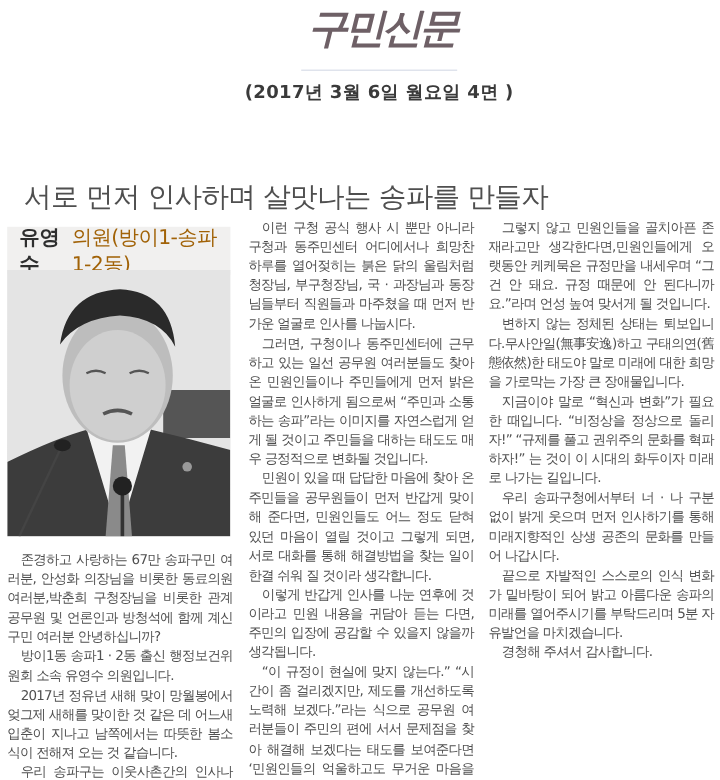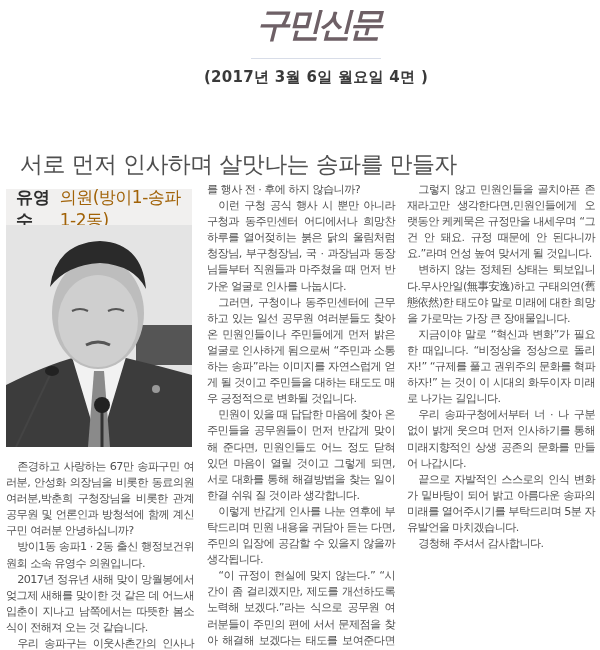--- a/index.html
+++ b/index.html
@@ -100,25 +100,24 @@
 </div>
 
 <div class="col col1">
   <p>존경하고 사랑하는 67만 송파구민 여러분, 안성화 의장님을 비롯한 동료의원 여러분,박춘희 구청장님을 비롯한 관계 공무원 및 언론인과 방청석에 함께 계신 구민 여러분 안녕하십니까?</p>
   <p>방이1동 송파1 · 2동 출신 행정보건위원회 소속 유영수 의원입니다.</p>
   <p>2017년 정유년 새해 맞이 망월봉에서 엊그제 새해를 맞이한 것 같은 데 어느새 입춘이 지나고 남쪽에서는 따뜻한 봄소식이 전해져 오는 것 같습니다.</p>
   <p>우리 송파구는 이웃사촌간의 인사나누기</p>
 </div>
 
 <div class="col col2">
-  <p class="noindent">를 행사 전 · 후에 하지 않습니까?</p>
   <p>이런 구청 공식 행사 시 뿐만 아니라 구청과 동주민센터 어디에서나 희망찬 하루를 열어젖히는 붉은 닭의 울림처럼 청장님, 부구청장님, 국 · 과장님과 동장님들부터 직원들과 마주쳤을 때 먼저 반가운 얼굴로 인사를 나눕시다.</p>
   <p>그러면, 구청이나 동주민센터에 근무하고 있는 일선 공무원 여러분들도  찾아온 민원인들이나 주민들에게 먼저 밝은 얼굴로 인사하게 됨으로써 “주민과 소통하는 송파”라는 이미지를 자연스럽게 얻게 될 것이고 주민들을 대하는 태도도 매우 긍정적으로 변화될 것입니다.</p>
   <p>민원이 있을 때 답답한 마음에 찾아 온 주민들을 공무원들이 먼저 반갑게 맞이해 준다면, 민원인들도 어느 정도 닫혀 있던 마음이 열릴 것이고 그렇게 되면, 서로 대화를 통해 해결방법을 찾는 일이 한결 쉬워 질 것이라 생각합니다.</p>
-  <p>이렇게 반갑게 인사를 나눈 연후에 부탁드리며 민원 내용을 귀담아 듣는 다면, 주민의 입장에 공감할 수 있을지 않을까 생각됩니다.</p>
+  <p>이렇게 반갑게 인사를 나눈 연후에 것이라고 민원 내용을 귀담아 듣는 다면, 주민의 입장에 공감할 수 있을지 않을까 생각됩니다.</p>
   <p>“이 규정이 현실에 맞지 않는다.” “시간이 좀 걸리겠지만, 제도를 개선하도록 노력해 보겠다.”라는 식으로 공무원 여러분들이 주민의 편에 서서 문제점을 찾아 해결해 보겠다는 태도를 보여준다면 ‘민원인들의 억울하고도 무거운 마음을 한결 가볍게 해 줄 수 있지 않을까’ 하는 생각을 가져봅니다.</p>
 </div>
 
 <div class="col col3">
   <p>그렇지 않고 민원인들을 골치아픈 존재라고만 생각한다면,민원인들에게 오랫동안 케케묵은 규정만을 내세우며 “그건 안 돼요. 규정 때문에 안 된다니까요.”라며 언성 높여 맞서게 될 것입니다.</p>
   <p>변하지 않는 정체된 상태는 퇴보입니다.무사안일(無事安逸)하고 구태의연(舊態依然)한 태도야 말로 미래에 대한 희망을 가로막는 가장 큰 장애물입니다.</p>
   <p>지금이야 말로 “혁신과 변화”가 필요한 때입니다. “비정상을 정상으로 돌리자!” “규제를 풀고 권위주의 문화를 혁파하자!” 는 것이 이 시대의 화두이자 미래로 나가는 길입니다.</p>
   <p>우리 송파구청에서부터 너 · 나 구분 없이 밝게 웃으며 먼저 인사하기를 통해 미래지향적인 상생 공존의 문화를 만들어 나갑시다.</p>
   <p>끝으로 자발적인 스스로의 인식 변화가 밑바탕이 되어 밝고 아름다운 송파의 미래를 열어주시기를 부탁드리며 5분 자유발언을 마치겠습니다.</p>
   <p>경청해 주셔서 감사합니다.</p>

